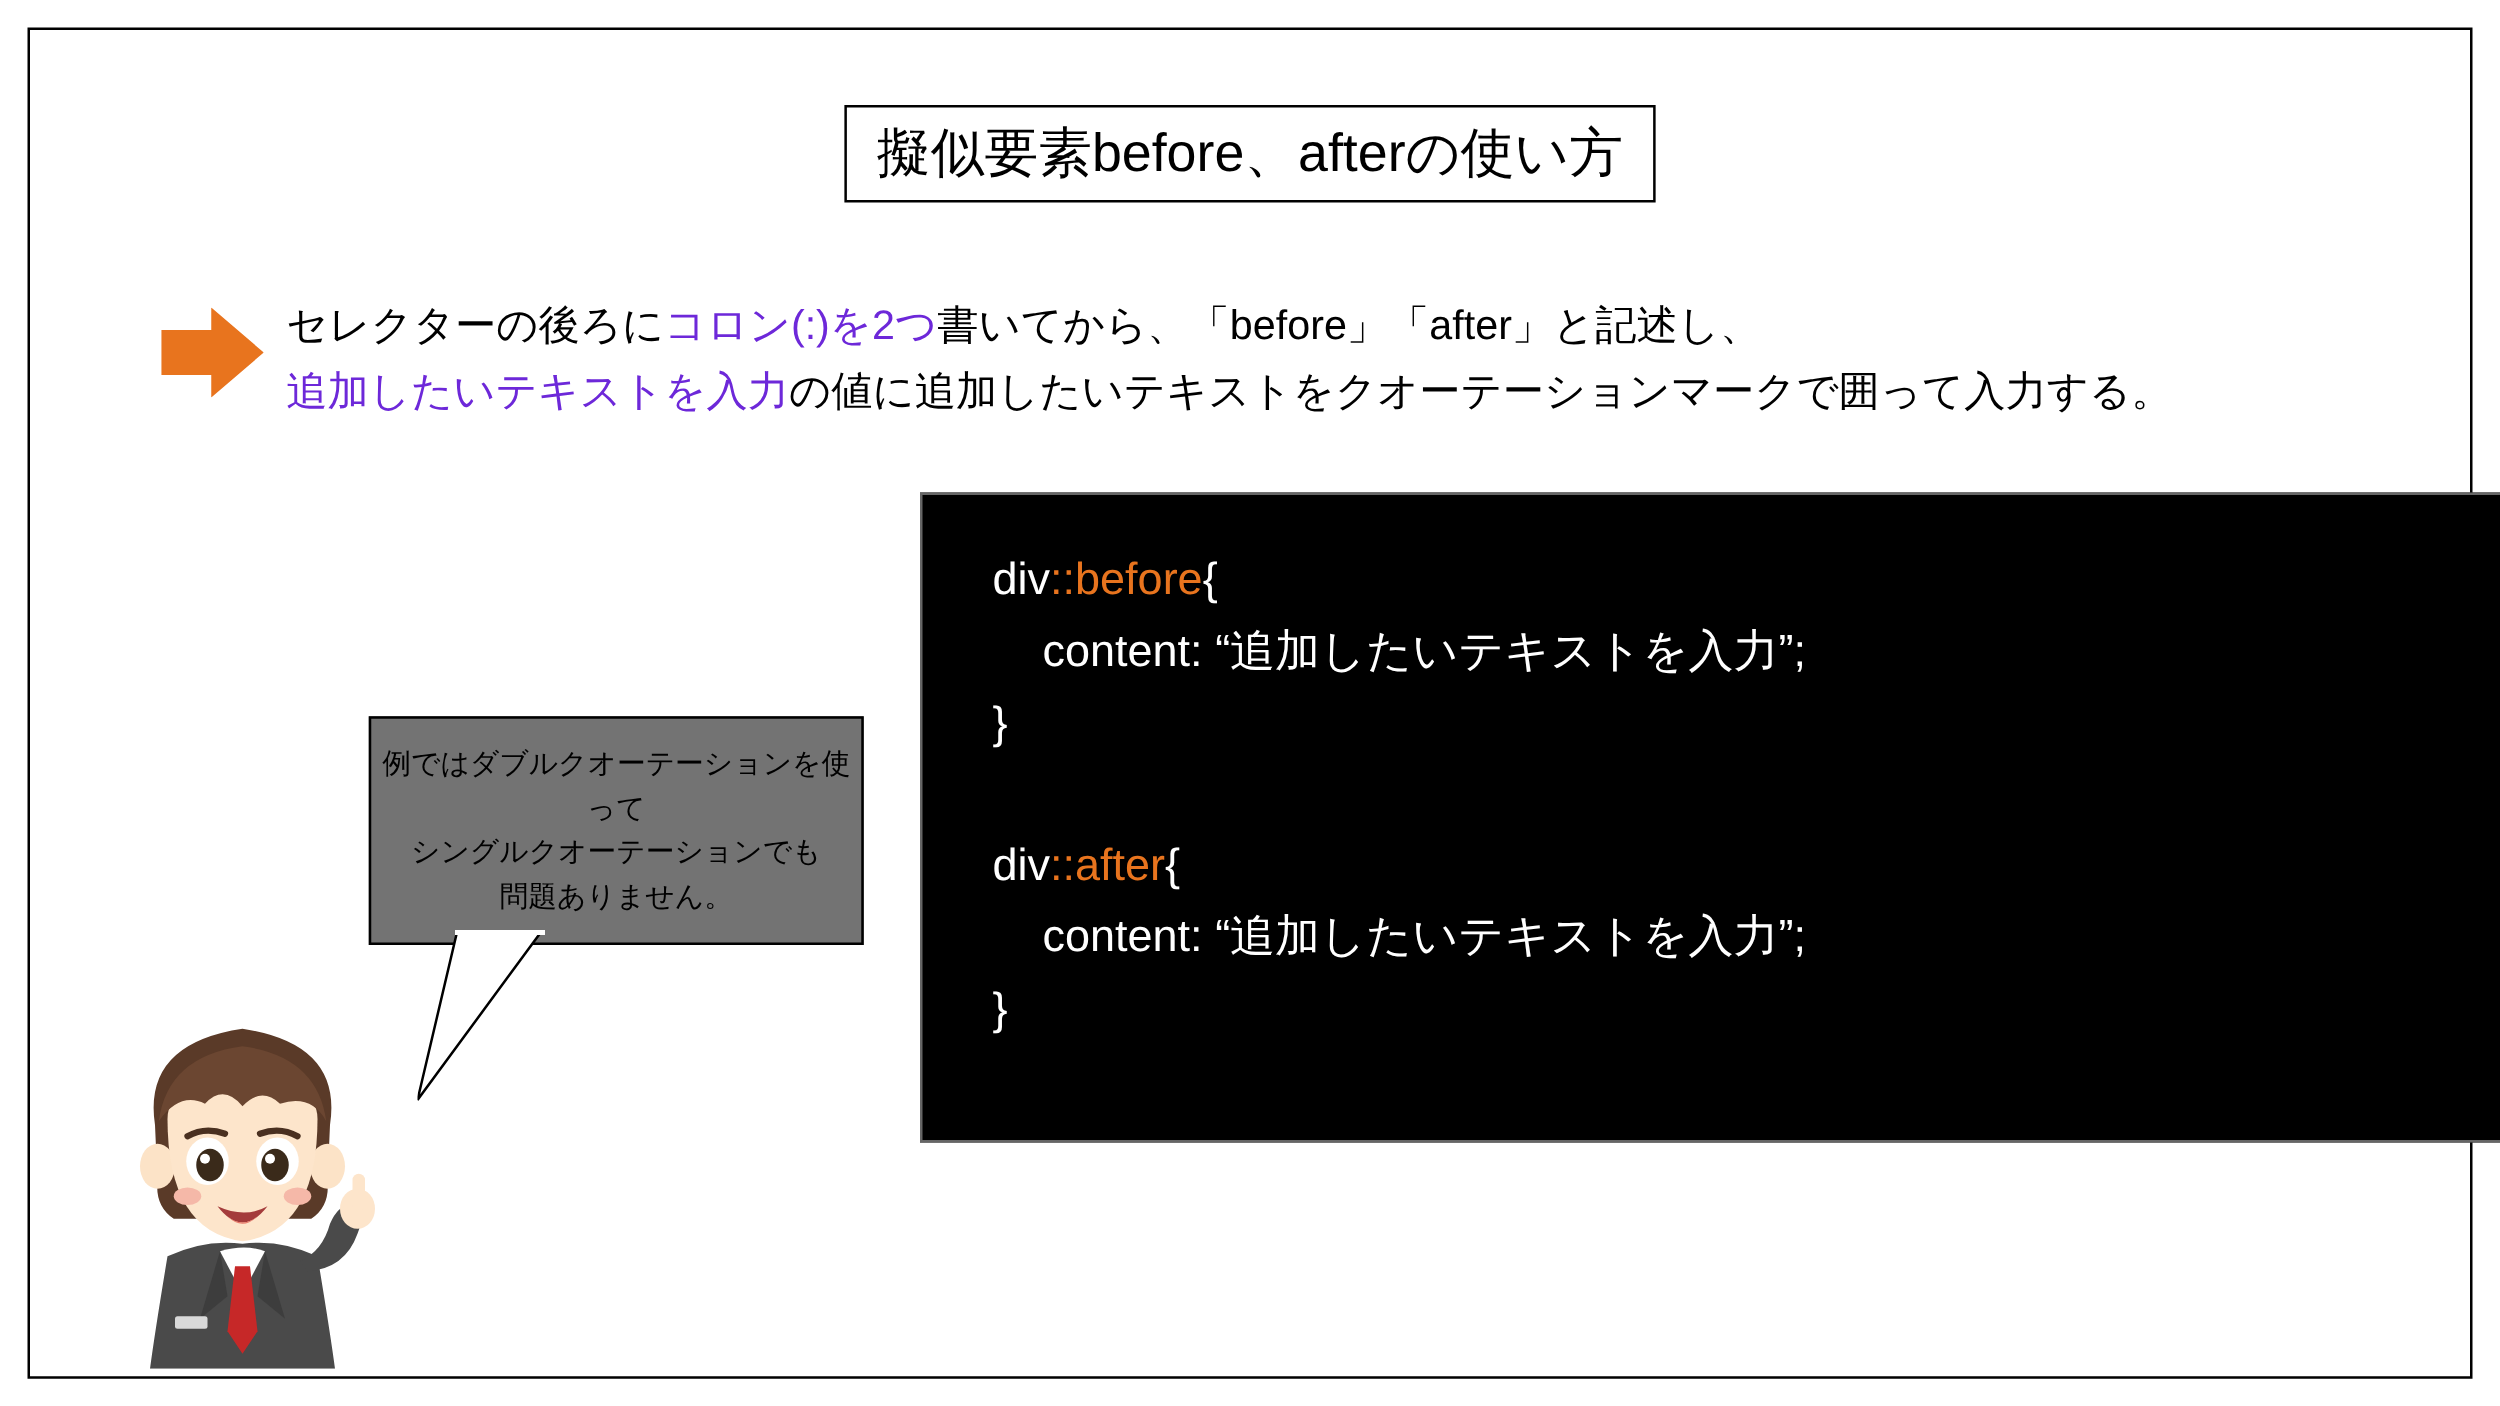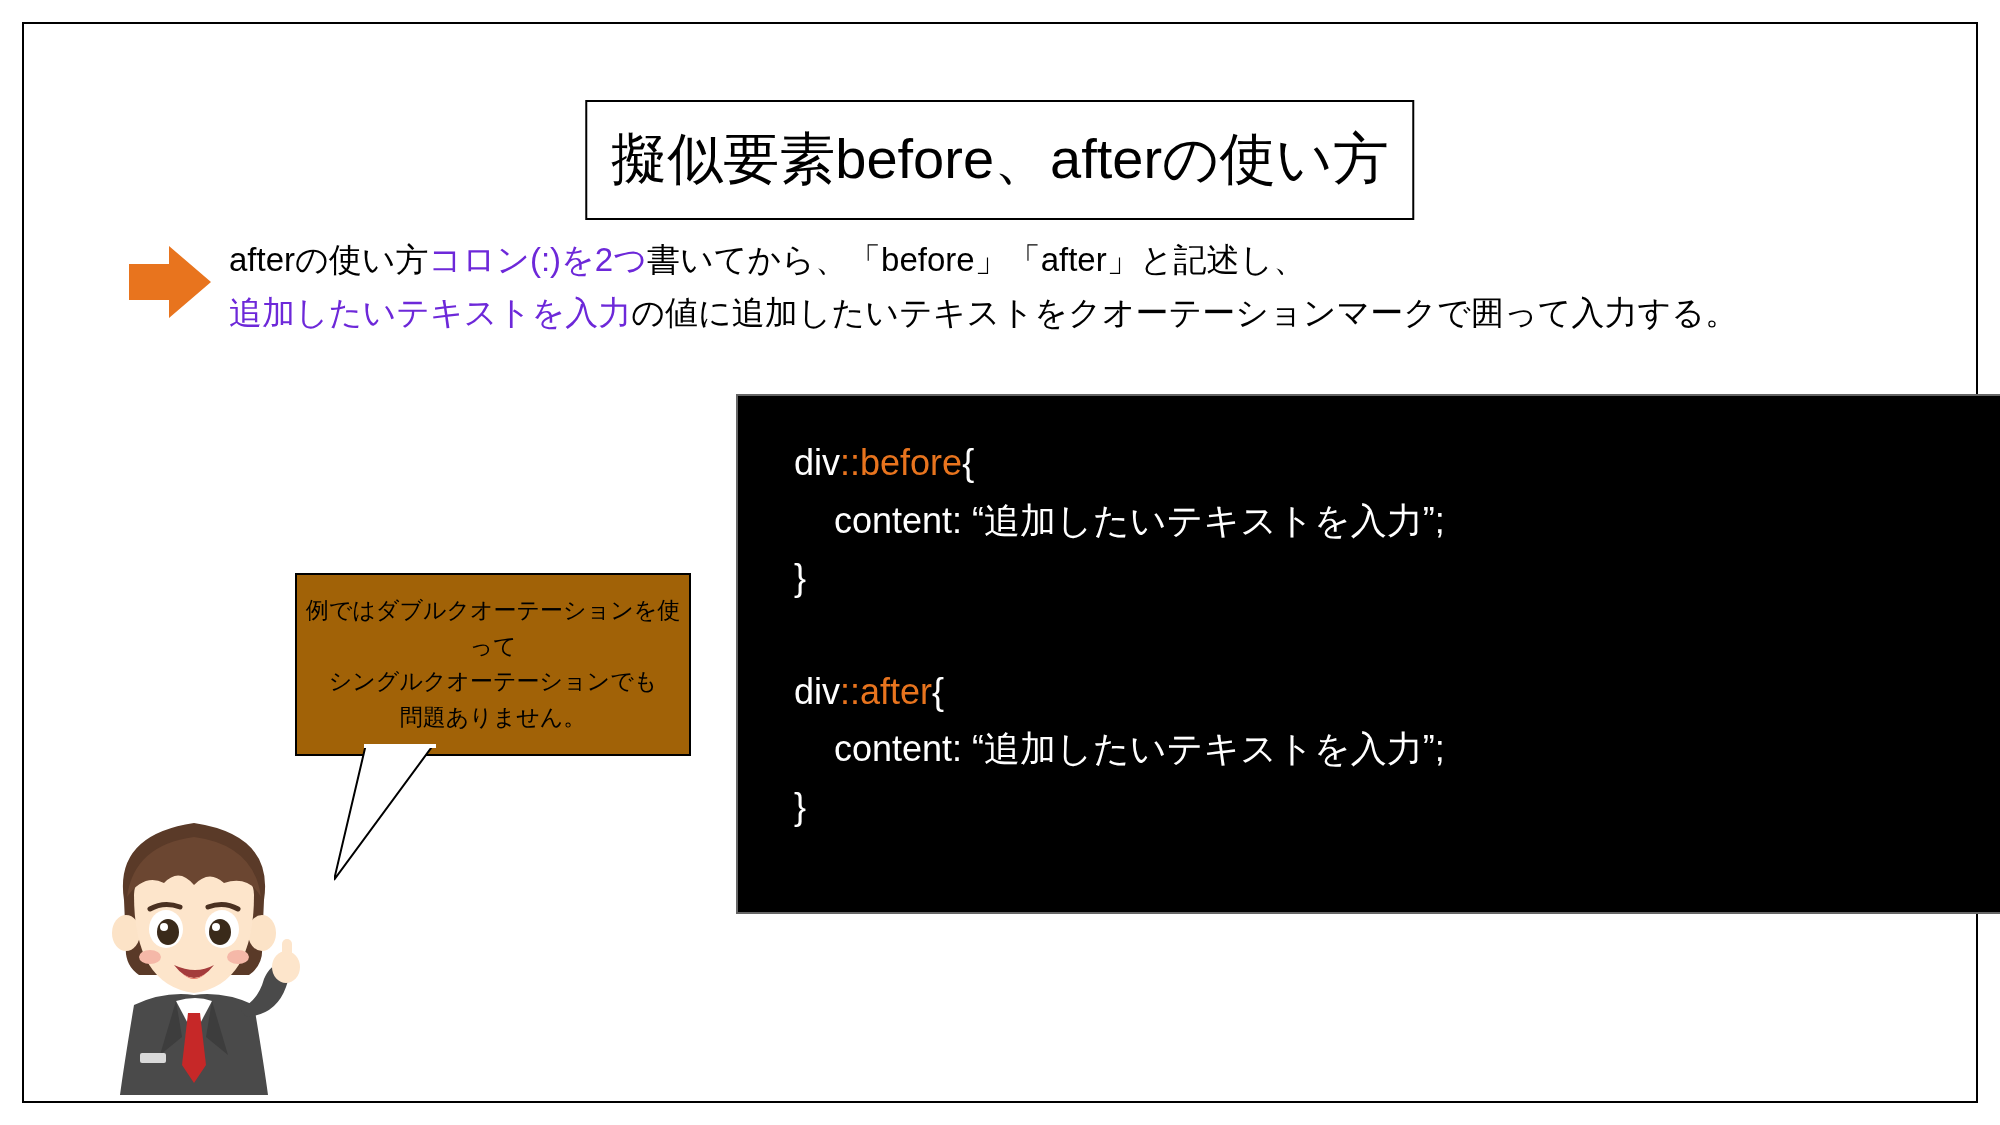--- a/index.html
+++ b/index.html
@@ -14,25 +14,25 @@
     position: absolute;
     left: 22px;
     top: 22px;
     right: 22px;
     bottom: 22px;
     border: 2px solid #000;
   }
   .title-box {
     position: absolute;
     left: 50%;
-    top: 76px;
+    top: 60px;
     transform: translateX(-50%);
     border: 2px solid #000;
-    padding: 20px 24px;
-    font-size: 56px;
+    padding: 8px 24px;
+    font-size: 43px;
     font-weight: 500;
     white-space: nowrap;
   }
   .arrow-icon {
     position: absolute;
     left: 105px;
     top: 222px;
   }
   .desc-block {
     position: absolute;
@@ -42,21 +42,21 @@
     line-height: 1.6;
     font-weight: 500;
   }
   .hl-red { color: #6d28d9; }
   .speech-box {
     position: absolute;
     left: 271px;
     top: 549px;
     width: 396px;
     border: 2px solid #000;
-    background: #a16207;
+    background: #737373;
     padding: 18px 8px;
     text-align: center;
     font-size: 23px;
     line-height: 1.55;
     font-weight: 500;
   }
   .speech-tail {
     position: absolute;
     left: 310px;
     top: 720px;
@@ -92,21 +92,21 @@
 
   <div class="title-box">擬似要素before、afterの使い方</div>
 
   <div class="arrow-icon">
     <svg width="82" height="72" viewBox="0 0 82 72">
       <polygon points="0,18 40,18 40,0 82,36 40,72 40,54 0,54" fill="#e8741e"></polygon>
     </svg>
   </div>
 
   <div class="desc-block">
-    <span>afterの使い方</span><span class="hl-red">コロン(:)を2つ</span><span>書いてから、「before」「after」と記述し、</span><br>
+    <span>セレクターの後ろに</span><span class="hl-red">コロン(:)を2つ</span><span>書いてから、「before」「after」と記述し、</span><br>
     <span class="hl-red">追加したいテキストを入力</span><span>の値に追加したいテキストをクオーテーションマークで囲って入力する。</span>
   </div>
 
   <div class="speech-box">
     <div>例ではダブルクオーテーションを使って</div>
     <div>シングルクオーテーションでも</div>
     <div>問題ありません。</div>
   </div>
 
   <svg class="speech-tail" width="120" height="140">

